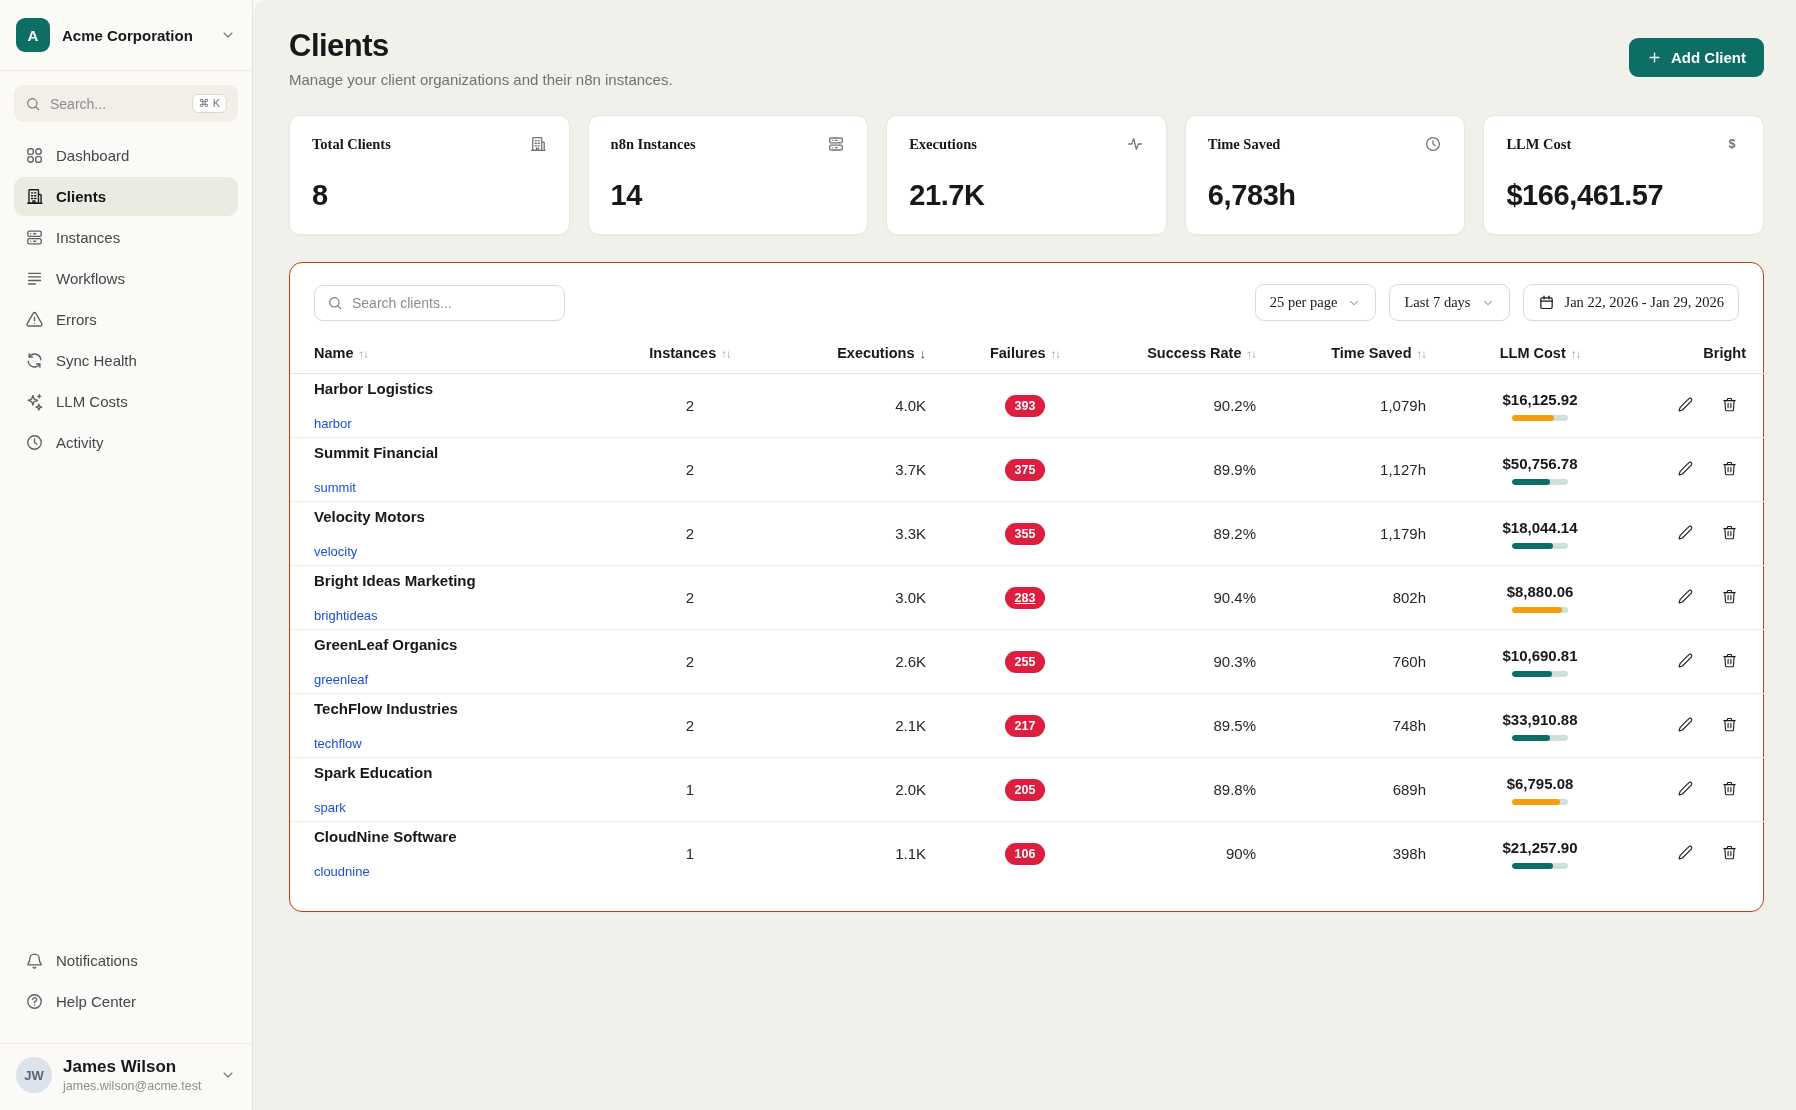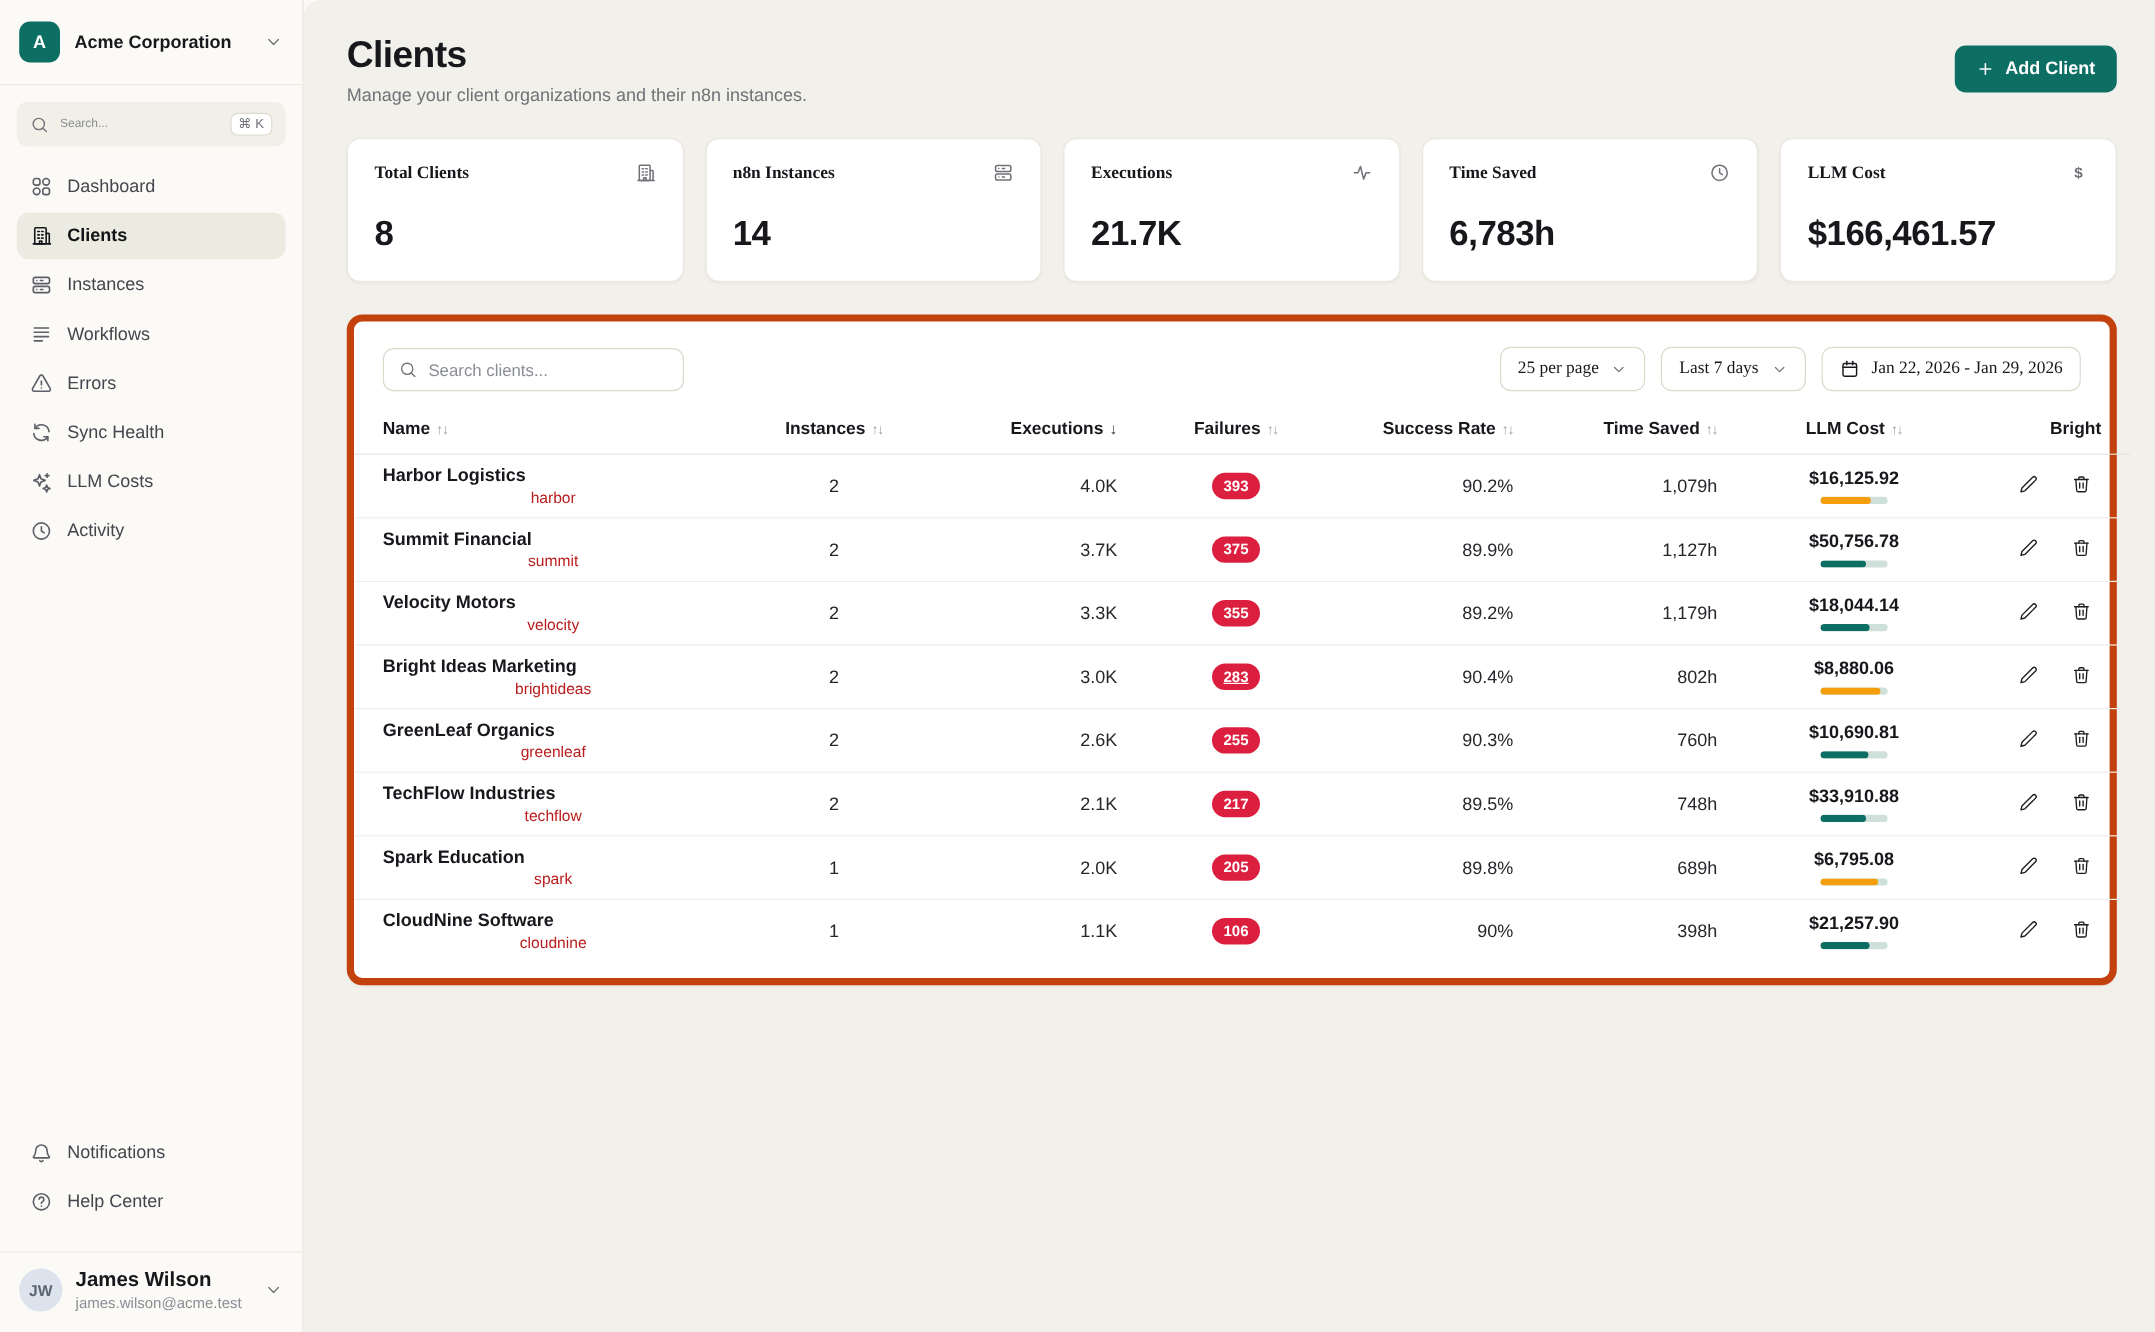--- a/index.html
+++ b/index.html
@@ -13,21 +13,21 @@
   .org-logo { width:34px; height:34px; border-radius:9px; background:#0d6e63; color:#fff; font-weight:700; font-size:15px; display:flex; align-items:center; justify-content:center; }
   .org-name { font-weight:700; font-size:15px; flex:1; }
   .icon { display:inline-flex; }
   .icon svg { stroke:currentColor; fill:none; stroke-width:1.7; stroke-linecap:round; stroke-linejoin:round; }
   .chev { color:#6f7277; }
   .chev svg { width:16px; height:16px; }
 
   .sidebar-mid { padding:14px 14px 0 14px; flex:1; display:flex; flex-direction:column; }
   .search-pill { display:flex; align-items:center; gap:9px; background:#f1efe8; border-radius:9px; padding:9px 11px; cursor:pointer; }
   .search-pill .icon { color:#6f7277; } .search-pill .icon svg { width:16px; height:16px; }
-  .search-ph { color:#8a8d93; font-size:10px; flex:1; }
+  .search-ph { color:#8a8d93; font-size:14px; flex:1; }
   .kbd { background:#fff; border:1px solid #ddd9cd; border-radius:6px; font-size:11px; color:#6f7277; padding:2px 6px; }
 
   .nav { margin-top:14px; display:flex; flex-direction:column; gap:2px; }
   .nav-item { display:flex; align-items:center; gap:12px; padding:10px 11px; border-radius:10px; cursor:pointer; color:#43464c; }
   .nav-item .nav-icon { color:#5c5f66; } .nav-item .nav-icon svg { width:19px; height:19px; }
   .nav-label { font-size:15px; font-weight:500; }
   .nav-item.active { background:#ecebe2; color:#121316; }
   .nav-item.active .nav-icon { color:#17181c; }
   .nav-item.active .nav-label { font-weight:700; }
 
@@ -46,21 +46,21 @@
   .add-btn { margin-top:10px; display:flex; align-items:center; gap:9px; background:#0d6e63; color:#fff; border:none; border-radius:9px; padding:11px 18px; font-size:15px; font-weight:600; font-family:inherit; cursor:pointer; }
   .add-btn .icon svg { width:15px; height:15px; stroke-width:2.1; }
 
   .stats { display:grid; grid-template-columns:repeat(5,1fr); gap:18px; margin-top:27px; }
   .stat-card { background:#fff; border:1px solid #eae7de; border-radius:11px; padding:19px 22px 22px 22px; box-shadow:0 1px 2px rgba(20,20,15,.03); }
   .stat-top { display:flex; justify-content:space-between; align-items:center; }
   .stat-label { font-size:14.5px; font-weight:600; color:#17181c;font-family:Liberation Serif, serif; }
   .stat-icon { color:#6f7277; } .stat-icon svg { width:18px; height:18px; }
   .stat-value { margin-top:26px; font-size:29px; font-weight:800; letter-spacing:-0.4px; }
 
-  .table-card { background:#fff; border:6px solid #c2410c; border-radius:13px; margin-top:27px; box-shadow:0 1px 2px rgba(20,20,15,.03); padding-bottom:12px; }
+  .table-card { background:#fff; border:1px solid #c2410c; border-radius:13px; margin-top:27px; box-shadow:0 1px 2px rgba(20,20,15,.03); padding-bottom:26px; }
   .table-controls { display:flex; justify-content:space-between; align-items:center; padding:21px 24px 14px 24px; }
   .tc-search { display:flex; align-items:center; gap:9px; border:1px solid #ddd9cd; border-radius:9px; padding:9px 12px; width:251px; background:#fff; }
   .tc-search .icon { color:#6f7277; } .tc-search .icon svg { width:16px; height:16px; }
   .tc-search input { border:none; outline:none; font-size:14px; font-family:inherit; color:#17181c; width:100%; background:transparent; }
   .tc-search input::placeholder { color:#8a8d93; }
   .tc-right { display:flex; align-items:center; gap:13px; }
   .select-btn, .date-btn { display:flex; align-items:center; gap:10px; background:#fff; border:1px solid #ddd9cd; border-radius:9px; padding:9px 14px; font-size:14.5px; color:#17181c; font-family:Liberation Serif, serif; cursor:pointer; }
   .select-btn .chev svg { width:14px; height:14px; }
   .date-btn .icon svg { width:17px; height:17px; }
 
@@ -70,21 +70,21 @@
   thead th { font-size:14.5px; font-weight:700; color:#17181c; padding:10px 12px 12px 12px; border-bottom:1px solid #e7e4db; white-space:nowrap; }
   th.al-left,td.al-left { text-align:left; } th.al-left { padding-left:24px; }
   th.al-center,td.al-center { text-align:center; }
   th.al-right,td.al-right { text-align:right; padding-right:24px; }
   .sort { font-size:11.5px; color:#9a9da3; margin-left:5px; letter-spacing:-1px; }
   .sort.active { color:#3a3d42; font-size:13px; letter-spacing:0; }
   tbody td { height:53px; border-bottom:1px solid #f0ede6; font-size:15px; color:#26272b; padding:6px 12px; }
   tbody tr:last-child td { border-bottom:none; }
   td.td-name { padding-left:24px; }
   .client-name { font-size:15px; font-weight:700; color:#17181c; cursor:pointer; }
-  .client-slug { font-size:13px; color:#b91c1c; margin-top:2px;text-align:center; }
+  .client-slug { font-size:13px; color:#1d4ed8; margin-top:19px; }
   .badge { display:inline-block; background:#dc1f3e; color:#fff; font-size:12.5px; font-weight:700; border-radius:999px; padding:4px 10px; min-width:36px; }
   td.td-cost { text-align:center; }
   .cost-val { font-size:15px; font-weight:700; color:#17181c; }
   .bar { width:56px; height:6px; border-radius:3px; background:#cfe0db; margin:7px auto 0 auto; overflow:hidden; }
   .bar-fill { height:100%; border-radius:3px; }
   td.td-actions { padding-right:30px; }
   .actions-wrap { display:flex; justify-content:flex-end; gap:23px; }
   .icon-btn { background:none; border:none; color:#1d1e22; cursor:pointer; padding:2px; }
   .icon-btn svg { width:17px; height:17px; stroke:currentColor; fill:none; stroke-width:1.6; stroke-linecap:round; stroke-linejoin:round; }
 </style>

